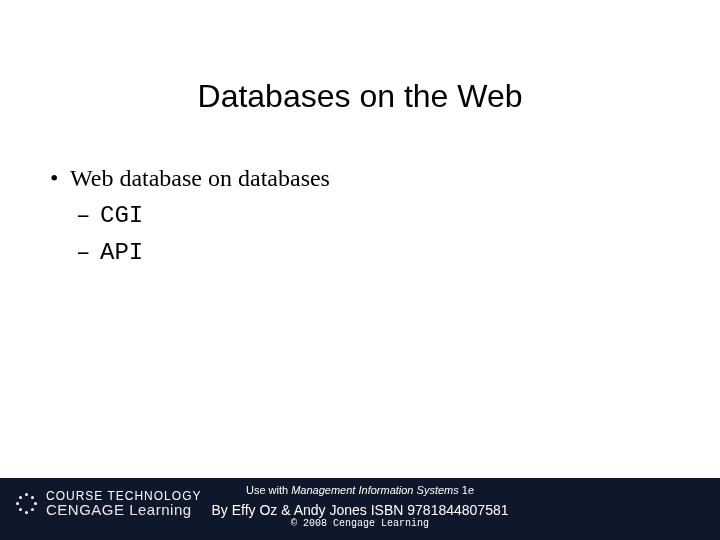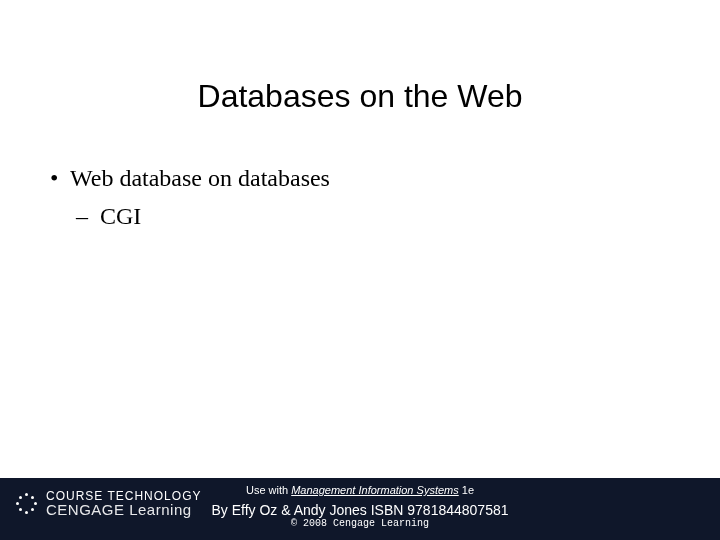--- a/index.html
+++ b/index.html
@@ -2,45 +2,46 @@
 <html><head>
 <meta charset="utf-8">
 <style>
   * { margin: 0; padding: 0; box-sizing: border-box; }
   html, body { width: 720px; height: 540px; background: #fff; font-family: "Times New Roman", Times, serif; color: #000; }
   .slide { position: relative; width: 720px; height: 540px; }
   .title { position: absolute; top: 78px; left: 0; width: 720px; text-align: center; font-family: Arial, Helvetica, sans-serif; font-size: 32px; }
   .body { position: absolute; top: 162px; left: 50px; width: 620px; font-size: 24px; line-height: 1.35; }
   .b1 { position: relative; padding-left: 20px; margin-bottom: 6px; }
   .b1::before { content: "•"; position: absolute; left: 0; top: 0; }
-  .b2 { position: relative; padding-left: 24px; margin-left: 26px; margin-bottom: 4px; }
+  .b2 { position: relative; padding-left: 24px; margin-left: 26px; margin-bottom: 4px; font-family: Liberation Mono, monospace; }
   .b2::before { content: "–"; position: absolute; left: 0; top: 0; }
   .footer { position: absolute; left: 0; bottom: 0; width: 720px; height: 62px; background: #0f172a; color: #fff; font-family: Arial, Helvetica, sans-serif; }
   .footer-left { position: absolute; left: 16px; top: 12px; display: flex; align-items: center; gap: 8px; }
   .footer-left .brand { display: flex; flex-direction: column; line-height: 1.0; }
   .footer-left .brand .line1 { font-size: 12px; letter-spacing: 1px; }
   .footer-left .brand .line2 { font-size: 15px; letter-spacing: 0.5px; opacity: 0.9; }
   .footer-center { position: absolute; left: 0; width: 720px; text-align: center; }
   .footer-line1 { top: 6px; position: absolute; width: 720px; font-size: 11px; }
-  .footer-line1 .booktitle { font-style: italic; text-decoration: underline; }
+  .footer-line1 .booktitle { font-style: italic; }
   .footer-line2 { top: 24px; position: absolute; width: 720px; font-size: 14px; }
   .footer-line3 { top: 40px; position: absolute; width: 720px; font-size: 10px; font-family: Liberation Mono, monospace; }
   .logo-dots { width: 22px; height: 22px; position: relative; }
   .logo-dots span { position: absolute; width: 3px; height: 3px; background: #fff; border-radius: 50%; }
 </style>
 </head>
 <body>
 
 <div class="slide">
 
   <div class="title">Databases on the Web</div>
 
   <div class="body">
     <div class="b1"><span>Web database on databases</span></div>
     <div class="b2"><span>CGI</span></div>
+    <div class="b2"><span>API</span></div>
   </div>
 
   <div class="footer">
     <div class="footer-left">
       <div class="logo-dots">
         <span style="left:9px; top:0;"></span>
         <span style="left:15px; top:3px;"></span>
         <span style="left:18px; top:9px;"></span>
         <span style="left:15px; top:15px;"></span>
         <span style="left:9px; top:18px;"></span>

